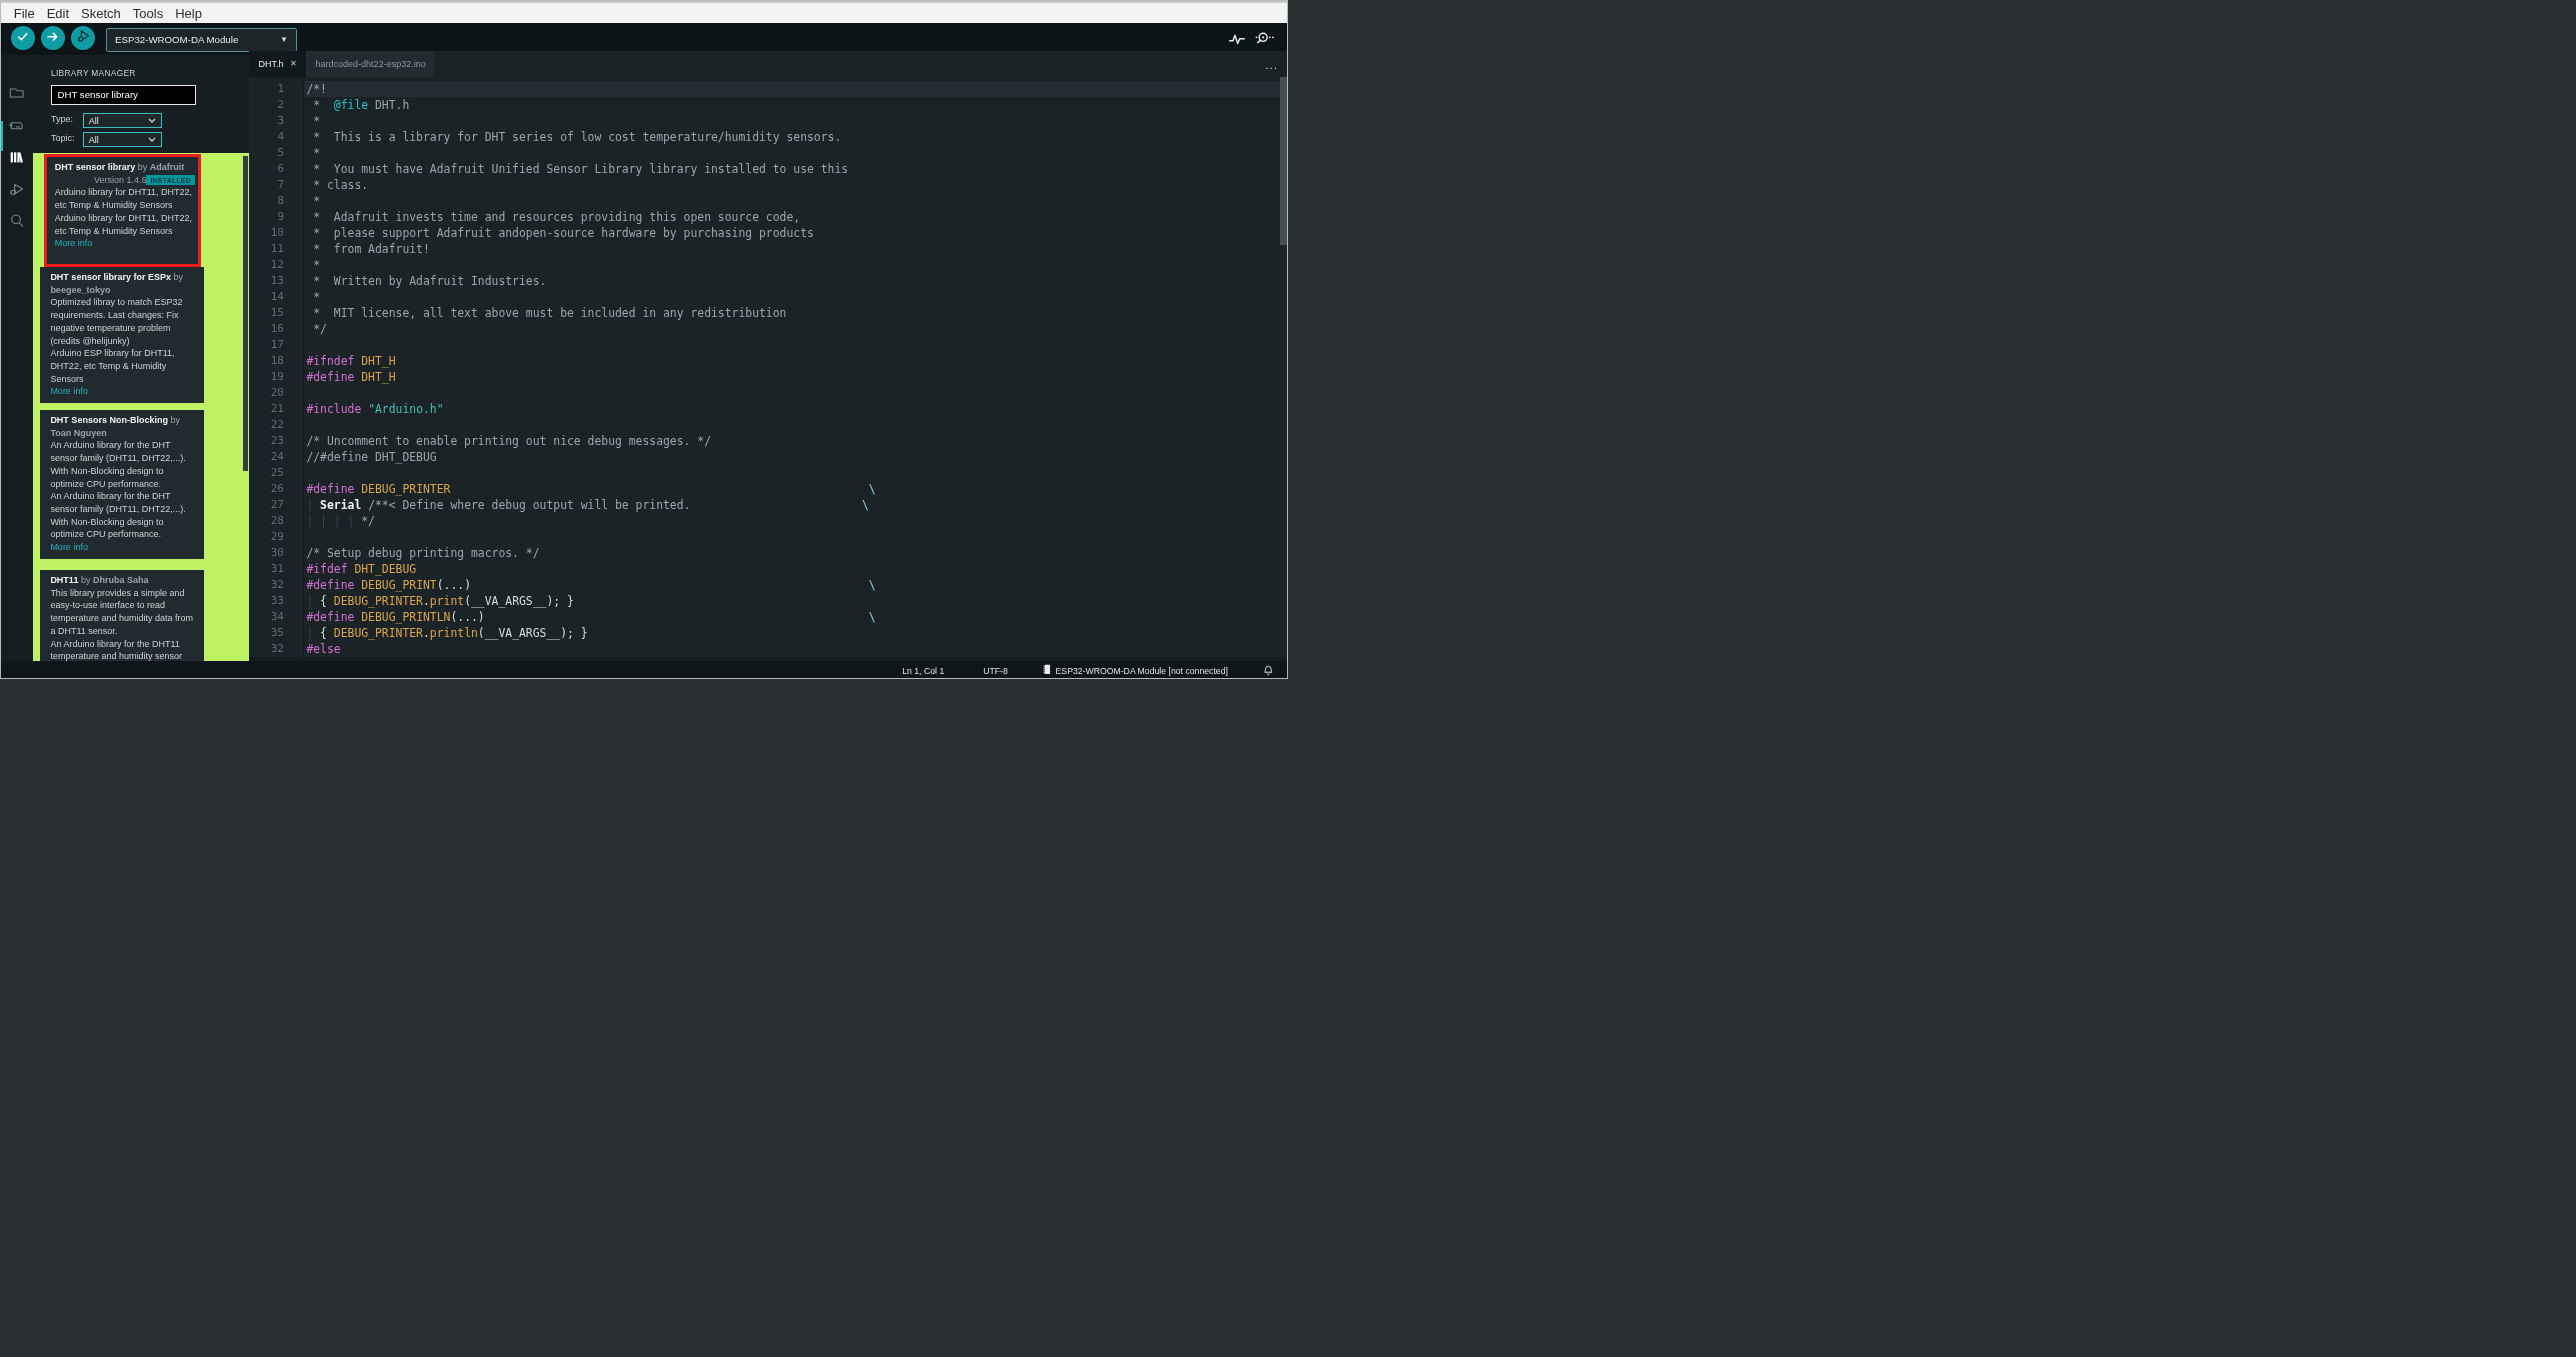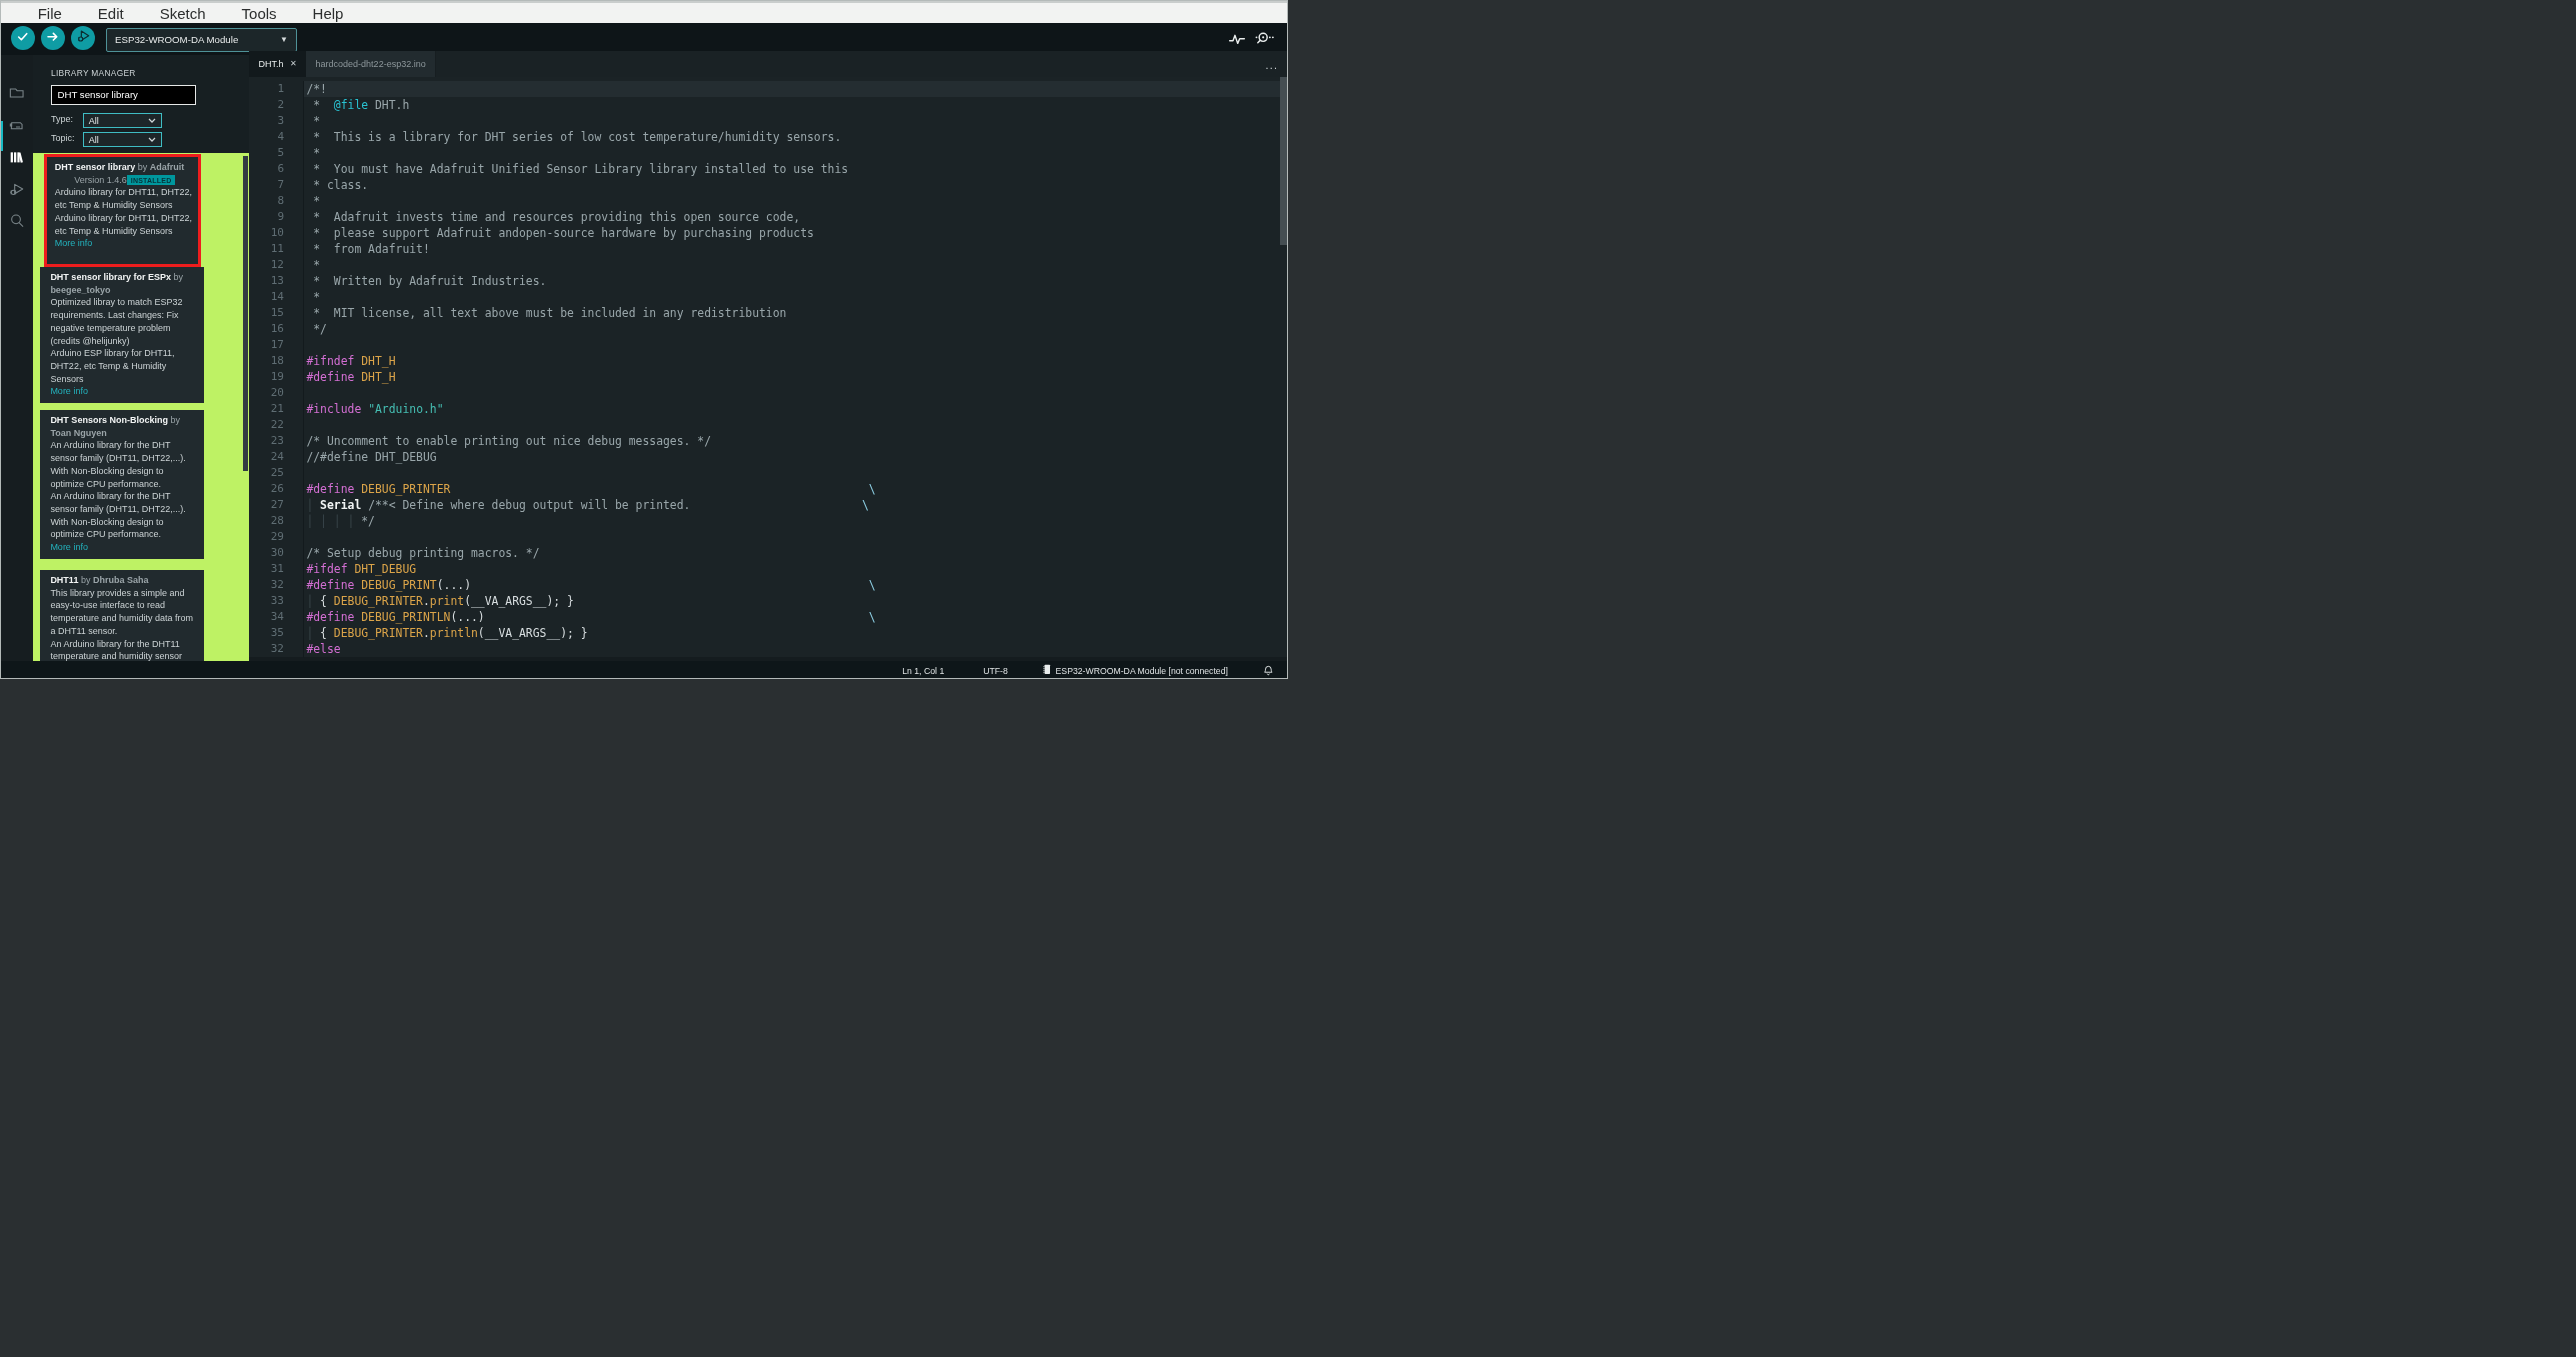--- a/index.html
+++ b/index.html
@@ -4,21 +4,21 @@
 <style>
   html,body{margin:0;padding:0;background:#2a2f31;}
   *{box-sizing:border-box;}
   body{font-family:"Liberation Sans",sans-serif;}
   #app{position:relative;width:1288px;height:679px;background:#151c1f;overflow:hidden;
        border:1.3px solid #b4bab9;}
 
   
   #menubar{position:absolute;left:0;top:0;width:100%;height:22px;background:#f2f3f2;
            border-top:2px solid #c9cdcc;display:flex;align-items:center;padding-left:6.7px;}
-  .menu-item{font-size:15px;color:#2c2e2e;padding:2px 6px;cursor:default;margin-left:24px;}
+  .menu-item{font-size:13px;color:#2c2e2e;padding:2px 6px;cursor:default;}
 
   
   #toolbar{position:absolute;left:0;top:22px;width:100%;height:31.5px;background:#0e1518;}
   .tbtn{position:absolute;top:2.7px;width:24px;height:24px;border-radius:50%;
         background:#0f9ca4;display:flex;align-items:center;justify-content:center;}
   #btn-verify{left:10px;} #btn-upload{left:40px;} #btn-debug{left:70px;}
   #board-selector{position:absolute;left:105px;top:4.7px;width:191px;height:24px;
         background:#1c2629;border:0.7px solid #4f9298;border-radius:2px;
         display:flex;align-items:center;padding:1px 8px;}
   #board-selector .lbl{color:#e8ebeb;font-size:9.7px;flex:1;}
@@ -51,21 +51,21 @@
   #red-box{position:absolute;left:10.7px;top:99px;width:157px;height:113px;
         border:3.4px solid #ee1d1d;background:#212a2e;}
   .entry{position:absolute;left:6.7px;width:164px;background:#212a2e;padding:4px 8px 5.4px 10.7px;}
   #entry-1{position:absolute;left:0;top:0;width:151px;height:107px;background:#212a2e;
         padding:4px 2.7px 5.4px 8px;}
   #entry-2{top:212px;} #entry-3{top:355px;} #entry-4{top:515px;height:92px;overflow:hidden;}
   .e-title{font-size:9px;line-height:12.7px;color:#f2f4f4;}
   .e-title .nm{font-weight:bold;color:#f2f4f4;}
   .e-title .by{color:#9aa4a8;}
   .e-title .au{color:#9aa4a8;font-weight:bold;}
-  .e-version-row{display:flex;align-items:center;justify-content:center;height:12.7px;}
+  .e-version-row{display:flex;align-items:center;justify-content:flex-end;height:12.7px;}
   .e-version{font-size:9px;color:#9aa4a8;}
   .badge{background:#00979d;color:#05333a;font-size:7px;font-weight:bold;
         padding:1.3px 4px;letter-spacing:0.2px;}
   .e-desc{font-size:9px;line-height:12.7px;color:#ccd3d5;}
   .more-info{font-size:9px;line-height:12.7px;color:#23b2bd;}
   #panel-scrollbar{position:absolute;left:210px;top:101px;width:4.7px;height:315px;background:#323c42;}
 
   
   #editor{position:absolute;left:248px;top:50px;width:1040px;height:606px;background:#1b2326;}
   #tabstrip{position:absolute;left:0;top:0;width:100%;height:25.5px;background:#1a2225;display:flex;}

